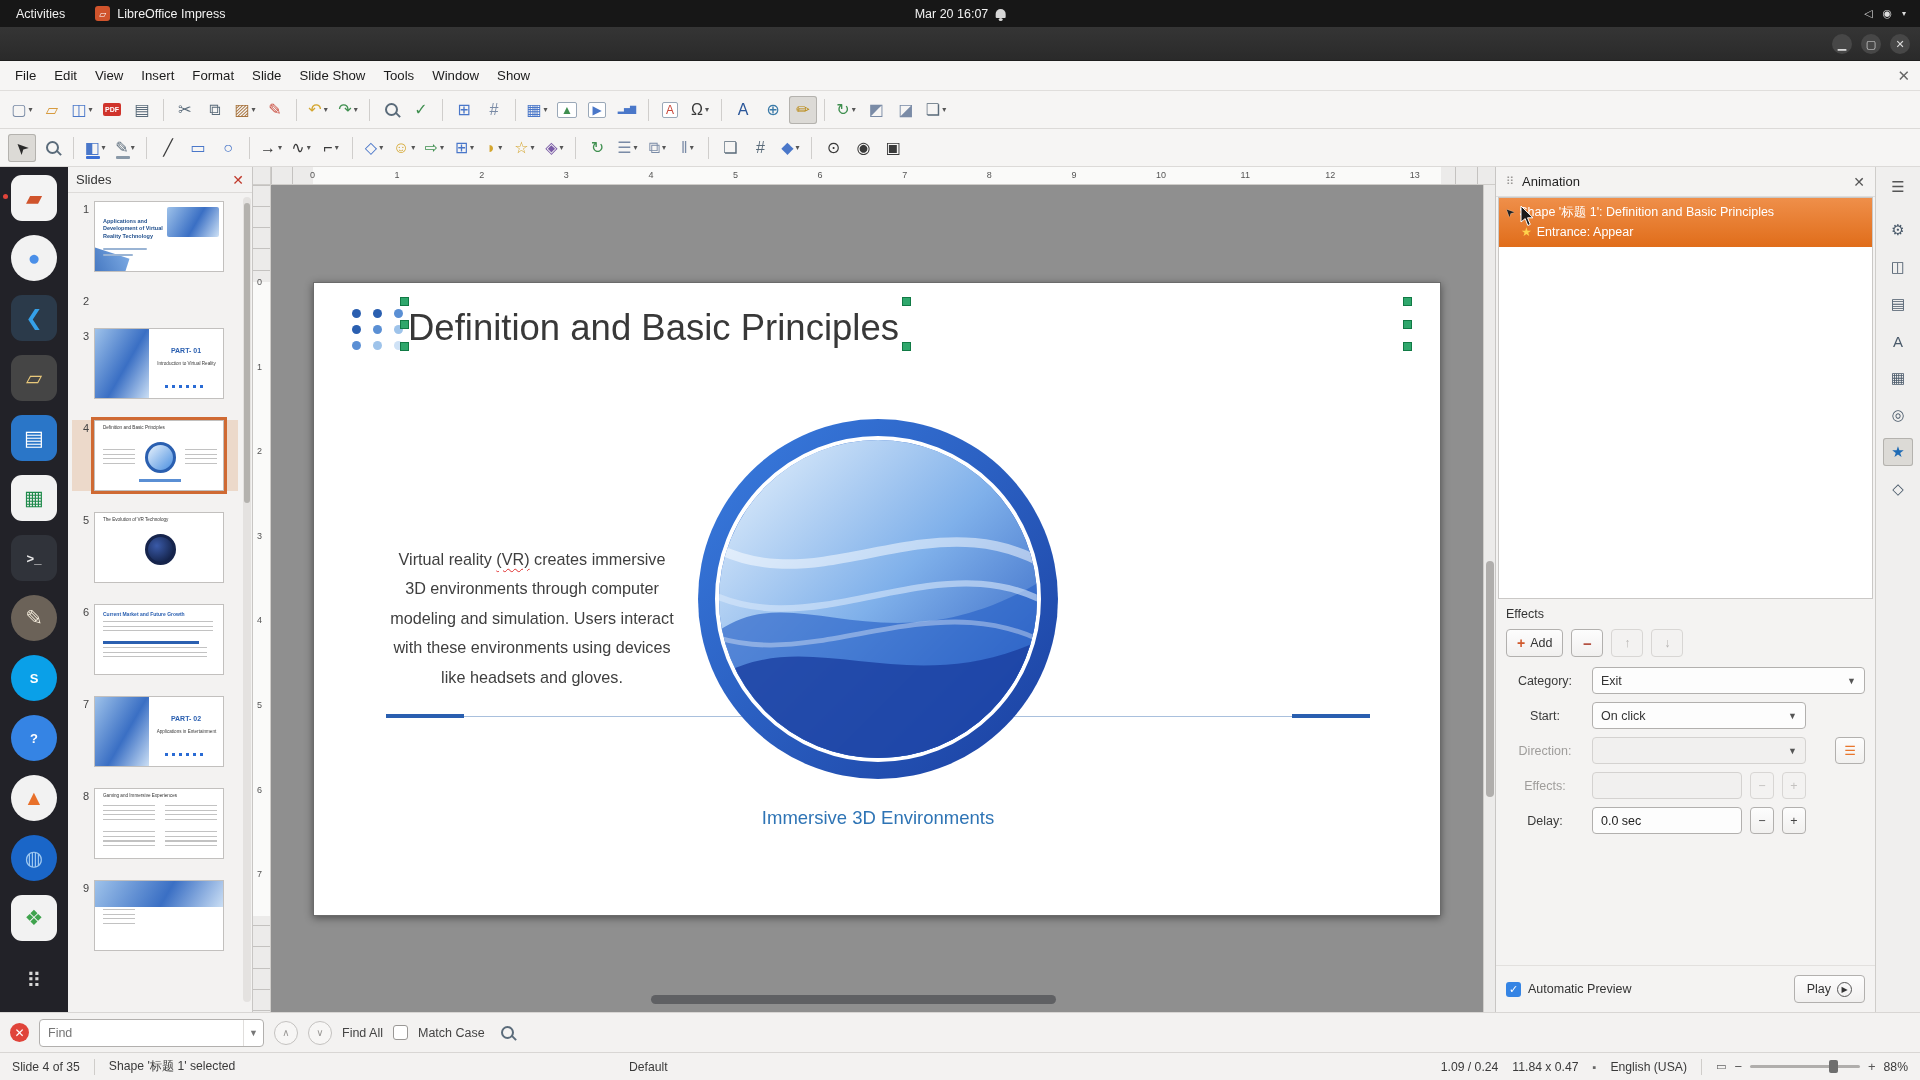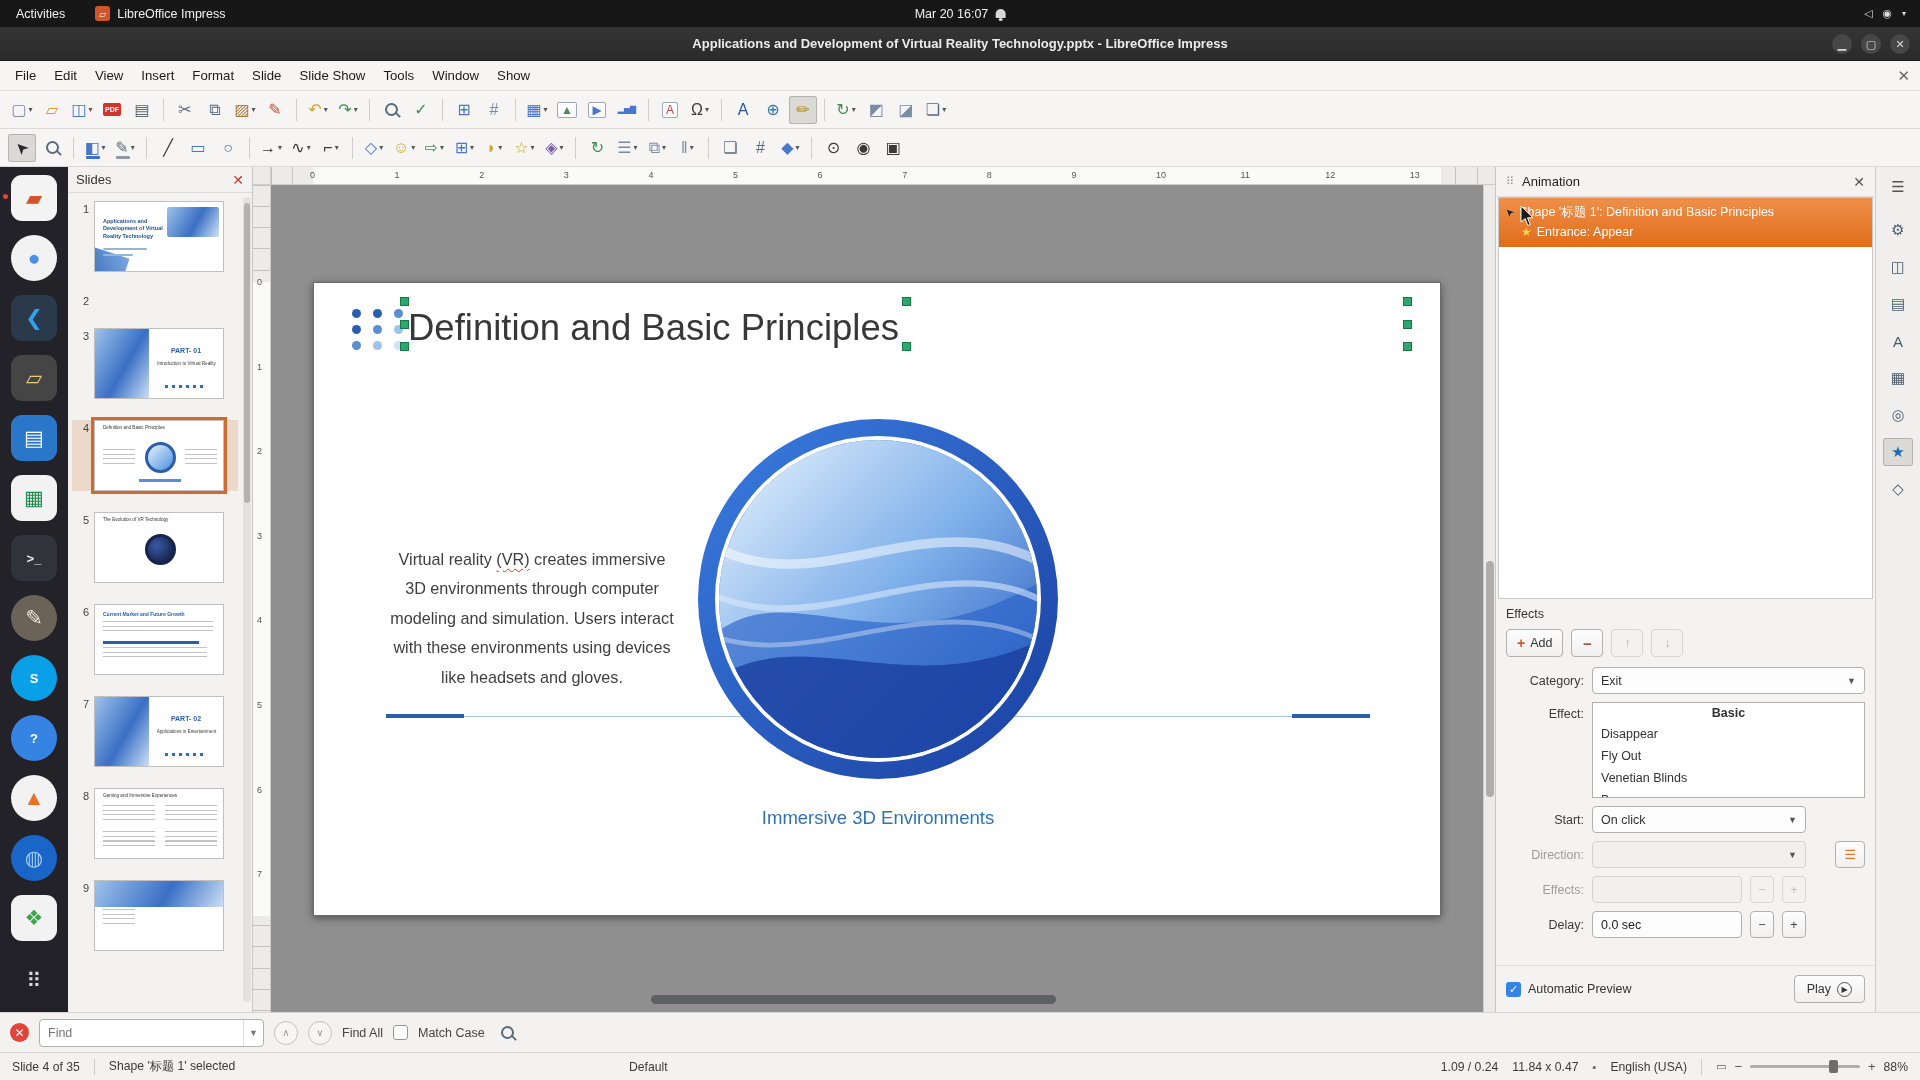--- a/index.html
+++ b/index.html
@@ -157,21 +157,21 @@
 .cursor-glyph{display:inline-block;transform:rotate(-135deg);font-size:11px;color:#222;text-shadow:0 0 1px #fff}
 .ai-star{color:#ffd34d;font-size:12px}
 .ap-effects-label{padding:8px 10px 2px;color:#333}
 .ap-btnrow{display:flex;align-items:center;gap:8px;padding:6px 10px}
 .ap-btn{height:28px;border:1px solid #b2b0ae;border-radius:4px;background:linear-gradient(#fdfdfd,#f1f0ef);display:flex;align-items:center;justify-content:center;gap:5px;padding:0 10px;font-size:12.5px;color:#333}
 .ap-btn.sq28{width:32px;padding:0}
 .ap-btn.disabled{color:#b8b6b4;background:#f3f2f1;border-color:#d8d6d4}
 .plus{color:#d0592c;font-weight:bold;font-size:14px}
 .minus{color:#b04a3a;font-weight:bold;font-size:15px}
 .ap-row{display:flex;align-items:center;padding:4px 10px;gap:8px}
-.ap-label{flex:0 0 78px;text-align:right;color:#3a3a3a}
+.ap-label{flex:0 0 78px;text-align:center;color:#3a3a3a}
 .ap-label.dis{color:#9f9d9b}
 .ap-select{flex:1;height:27px;border:1px solid #b2b0ae;border-radius:4px;background:#fdfdfd;display:flex;align-items:center;padding:0 8px}
 .ap-select .val{flex:1}
 .ap-select .dd{font-size:9px;color:#555}
 .ap-select.short{flex:0 0 214px}
 .ap-select.disabled{background:#f1f0ef;border-color:#d4d2d0}
 .ap-effectrow{display:flex;align-items:flex-start;padding:4px 10px;gap:8px}
 .effect-list{flex:1;height:96px;border:1px solid #b2b0ae;background:#fff;overflow:hidden}
 .eff-group{height:20px;display:flex;align-items:center;justify-content:center;font-weight:bold}
 .eff-opt{height:22px;display:flex;align-items:center;padding:0 8px}
@@ -231,21 +231,20 @@
       <span class="bell"></span>
     </div>
     <div class="right">
       <span>◁</span>
       <span>◉</span>
       <span style="font-size:8px">▾</span>
     </div>
   </div>
 
   <div class="titlebar">
-    <div class="title">Applications and Development of Virtual Reality Technology.pptx - LibreOffice Impress</div>
     <div class="winbtns">
       <div class="winbtn">▁</div>
       <div class="winbtn">▢</div>
       <div class="winbtn">✕</div>
     </div>
   </div>
 
   <div class="menubar" id="menubar">
     <div class="menu-item">File</div>
       <div class="menu-item">Edit</div>
@@ -696,30 +695,20 @@
           </div>
         <div class="ap-btn sq28 disabled">↑</div>
         <div class="ap-btn sq28 disabled">↓</div>
       </div>
       <div class="ap-row">
         <span class="ap-label">Category:</span>
         <div class="ap-select">
           <span class="val">Exit</span>
           <span class="dd">▼</span>
         </div>
-      </div>
-      <div class="ap-effectrow">
-        <span class="ap-label" style="margin-top:5px">Effect:</span>
-        <div class="effect-list" id="effect-list">
-          <div class="eff-group">Basic</div>
-        <div class="eff-opt">Disappear</div>
-            <div class="eff-opt">Fly Out</div>
-            <div class="eff-opt">Venetian Blinds</div>
-            <div class="eff-opt">Box</div>
-          </div>
       </div>
       <div class="ap-row">
         <span class="ap-label">Start:</span>
         <div class="ap-select short">
           <span class="val">On click</span>
           <span class="dd">▼</span>
         </div>
       </div>
       <div class="ap-row">
         <span class="ap-label dis">Direction:</span>

